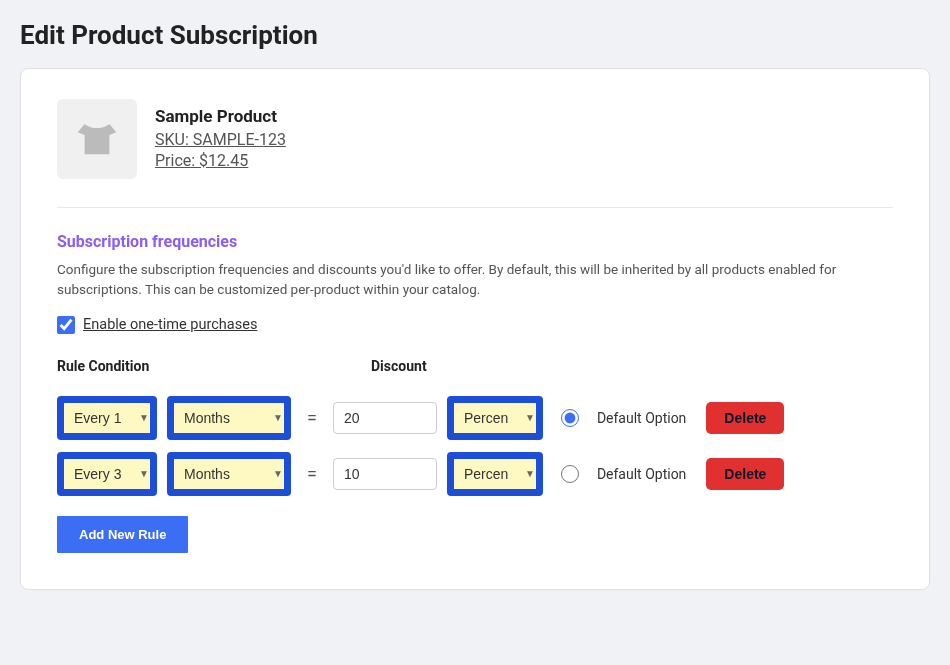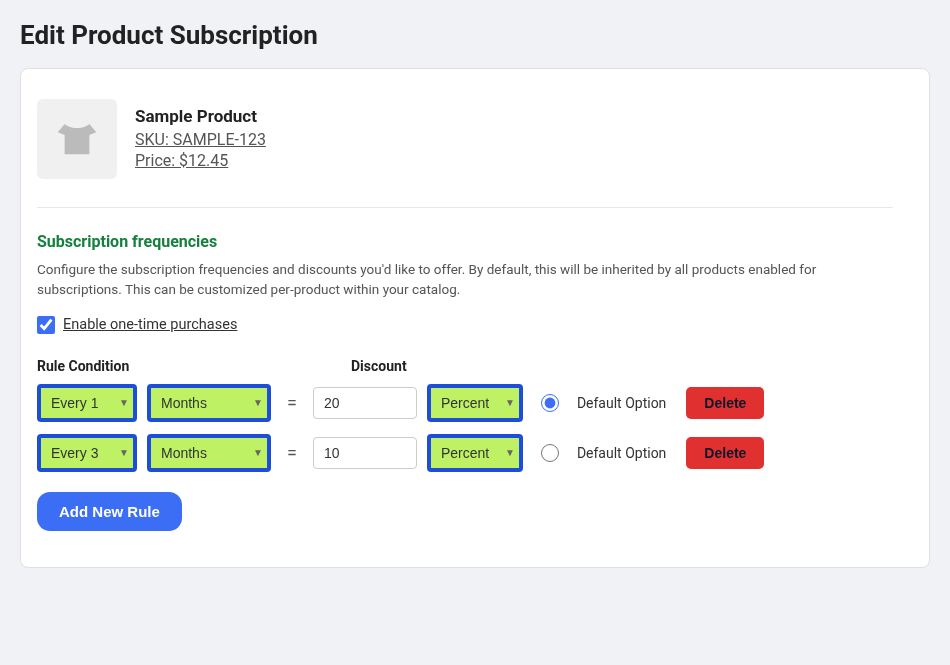--- a/index.html
+++ b/index.html
@@ -13,21 +13,21 @@
     .page-title {
       font-size: 26px;
       font-weight: 700;
       color: #222;
       margin-bottom: 18px;
     }
     .card {
       background: #fff;
       border-radius: 8px;
       border: 1px solid #e0e0e0;
-      padding: 30px 36px 36px 16px;
+      padding: 30px 36px 36px 36px;
       max-width: 910px;
     }
     .product-row {
       display: flex;
       align-items: center;
       gap: 18px;
       margin-bottom: 28px;
     }
     .product-thumb {
       width: 80px;
@@ -53,21 +53,21 @@
     .product-info .product-sku,
     .product-info .product-price {
       font-size: 16px;
       color: #555;
       margin-bottom: 2px;
       text-decoration: underline;
     }
     .section-title {
       font-size: 16px;
       font-weight: 700;
-      color: #15803d;
+      color: #8b5cf6;
       margin-bottom: 8px;
     }
     .section-desc {
       font-size: 13.5px;
       color: #555;
       line-height: 1.5;
       margin-bottom: 16px;
     }
     .checkbox-row {
       display: flex;
@@ -83,21 +83,21 @@
     }
     .checkbox-row label {
       font-size: 14.5px;
       color: #333;
       text-decoration: underline;
     }
     .rule-headers {
       display: flex;
       align-items: center;
       gap: 0;
-      margin-bottom: 10px;
+      margin-bottom: 22px;
     }
     .rule-header-condition {
       font-size: 14px;
       font-weight: 700;
       color: #222;
       width: 290px;
     }
     .rule-header-discount {
       font-size: 14px;
       font-weight: 700;
@@ -111,22 +111,22 @@
       margin-bottom: 12px;
     }
     .select-wrapper {
       position: relative;
       display: inline-flex;
       align-items: center;
     }
     .select-wrapper select {
       appearance: none;
       -webkit-appearance: none;
-      background: #bef264;
-      border: 4px solid #1d4ed8;
+      background: #fef9c3;
+      border: 7px solid #1d4ed8;
       border-radius: 4px;
       padding: 7px 28px 7px 10px;
       font-size: 14px;
       color: #333;
       cursor: pointer;
       outline: none;
     }
     .select-every { width: 100px; }
     .select-period { width: 124px; }
     .select-discount-type { width: 96px; }
@@ -176,23 +176,23 @@
       padding: 8px 18px;
       font-size: 14px;
       font-weight: 600;
       cursor: pointer;
       margin-left: 10px;
     }
     .add-rule-btn {
       background: #3b6ef5;
       color: #fff;
       border: none;
-      border-radius: 13px;
+      border-radius: 1px;
       padding: 11px 22px;
-      font-size: 15px;
+      font-size: 13px;
       font-weight: 600;
       cursor: pointer;
       margin-top: 8px;
     }
     .divider {
       border: none;
       border-top: 1px solid #e8e8e8;
       margin: 0 0 24px 0;
     }
   </style>

